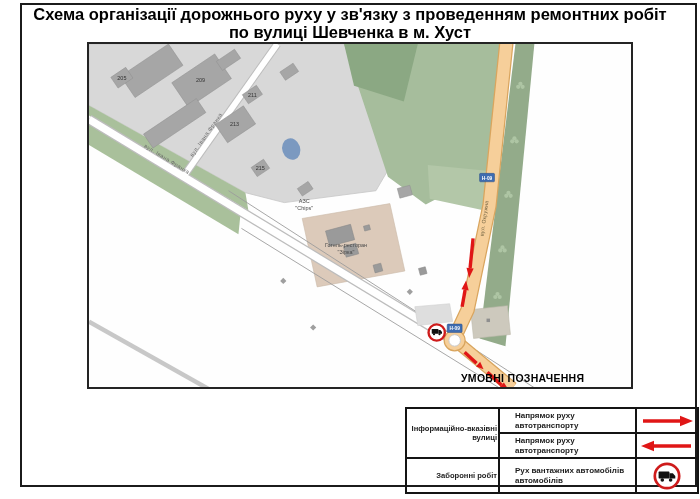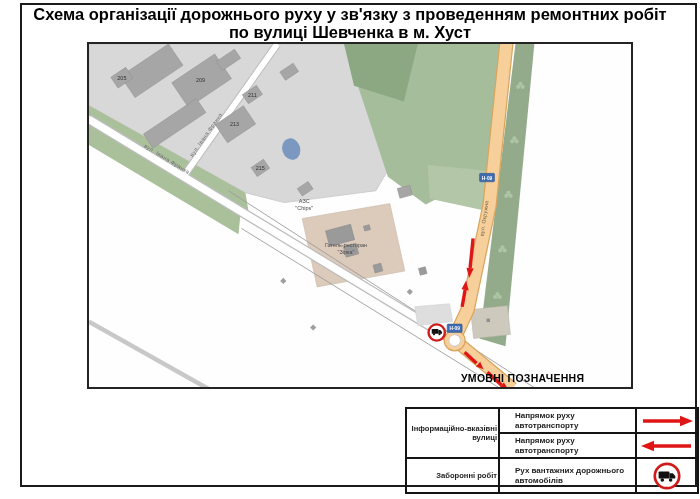--- a/index.html
+++ b/index.html
@@ -230,21 +230,21 @@
           <line x1="51" y1="6" x2="12" y2="6" stroke="#e01616" stroke-width="3.6"></line>
           <polygon points="14,0.8 1,6 14,11.2" fill="#e01616"></polygon>
         </svg>
       </td>
     </tr>
     <tr class="lg-row3">
       <td class="lg-col1">
         <div>Заборонні робіт</div>
       </td>
       <td class="lg-col2">
-        <div>Рух вантажних дорожнього</div>
+        <div>Рух вантажних автомобілів</div>
         <div>автомобілів</div>
       </td>
       <td class="lg-col3">
         <svg class="icon-svg" width="30" height="30" viewBox="0 0 30 30">
           <circle cx="15" cy="15" r="12.2" fill="#ffffff" stroke="#ce1b1b" stroke-width="2.7"></circle>
           <g fill="#111111">
             <rect x="6.6" y="10.6" width="10.8" height="6.8" rx="0.6"></rect>
             <path d="M17.4,12.2 h3.4 l2.5,2.8 v2.4 h-5.9 z"></path>
             <circle cx="10.3" cy="19" r="1.8"></circle>
             <circle cx="18.6" cy="19" r="1.8"></circle>

